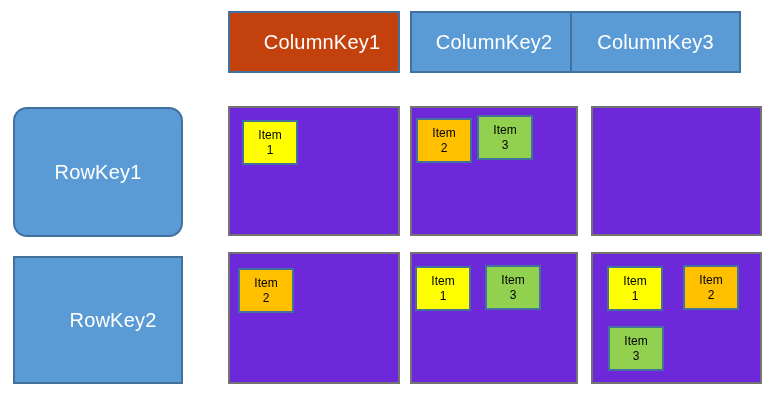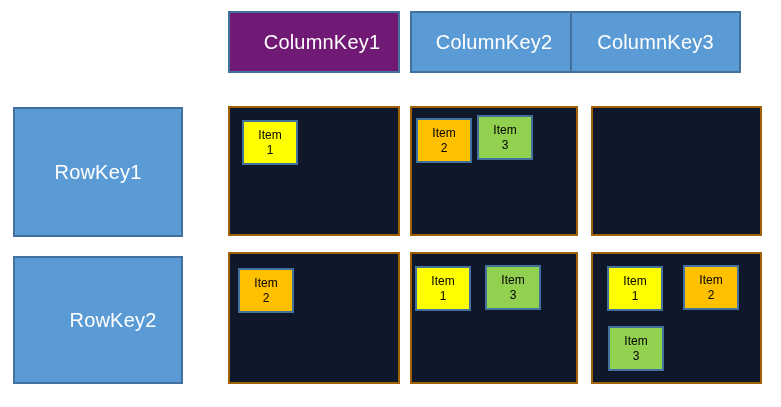--- a/index.html
+++ b/index.html
@@ -23,43 +23,43 @@
     color: #ffffff;
     font-size: 20px;
     display: flex;
     align-items: center;
     justify-content: center;
     letter-spacing: 0.2px;
   }
   .cell {
     position: absolute;
     box-sizing: border-box;
-    border: 2px solid #a16207;
-    background: #0f172a;
+    border: 2px solid #737373;
+    background: #6d28d9;
   }
   .item {
     position: absolute;
     box-sizing: border-box;
     width: 56px;
     height: 45px;
     border: 2px solid #41719C;
     color: #000000;
     font-size: 12px;
     line-height: 15px;
     display: flex;
     flex-direction: column;
     align-items: center;
     justify-content: center;
     text-align: center;
   }
   
   .colkey1 { left: 228px; top: 11px;  width: 172px; height: 62px; }
   .colkey2 { left: 410px; top: 11px;  width: 168px; height: 62px; }
   .colkey3 { left: 570px; top: 11px;  width: 171px; height: 62px; }
-  .rowkey1 { left: 13px;  top: 107px; width: 170px; height: 130px; }
+  .rowkey1 { left: 13px;  top: 107px; width: 170px; height: 130px; border-radius: 14px; }
   .rowkey2 { left: 13px;  top: 256px; width: 170px; height: 128px; }
   
   .cell-r1c1 { left: 228px; top: 106px; width: 172px; height: 130px; }
   .cell-r1c2 { left: 410px; top: 106px; width: 168px; height: 130px; }
   .cell-r1c3 { left: 591px; top: 106px; width: 171px; height: 130px; }
   .cell-r2c1 { left: 228px; top: 252px; width: 172px; height: 132px; }
   .cell-r2c2 { left: 410px; top: 252px; width: 168px; height: 132px; }
   .cell-r2c3 { left: 591px; top: 252px; width: 171px; height: 132px; }
   
   .pos-r1c1-a { left: 12px; top: 12px; }
@@ -70,21 +70,21 @@
   .pos-r2c2-b { left: 73px; top: 11px; }
   .pos-r2c3-a { left: 14px; top: 12px; }
   .pos-r2c3-b { left: 90px; top: 11px; }
   .pos-r2c3-c { left: 15px; top: 72px; }
 </style>
 </head>
 <body>
 
 <div class="canvas">
 
-  <div class="key colkey1" style="background: #701a75; padding-left: 16px;">ColumnKey1</div>
+  <div class="key colkey1" style="background: #c2410c; padding-left: 16px;">ColumnKey1</div>
   <div class="key colkey2" style="background: rgb(91, 155, 213);">ColumnKey2</div>
   <div class="key colkey3" style="background: rgb(91, 155, 213);">ColumnKey3</div>
 
   <div class="key rowkey1" style="background: rgb(91, 155, 213);">RowKey1</div>
   <div class="key rowkey2" style="background: rgb(91, 155, 213); padding-left: 30px;">RowKey2</div>
 
   <div class="cell cell-r1c1">
     <div class="item pos-r1c1-a" style="background: rgb(255, 255, 0);">
       <div>Item</div>
       <div>1</div>

